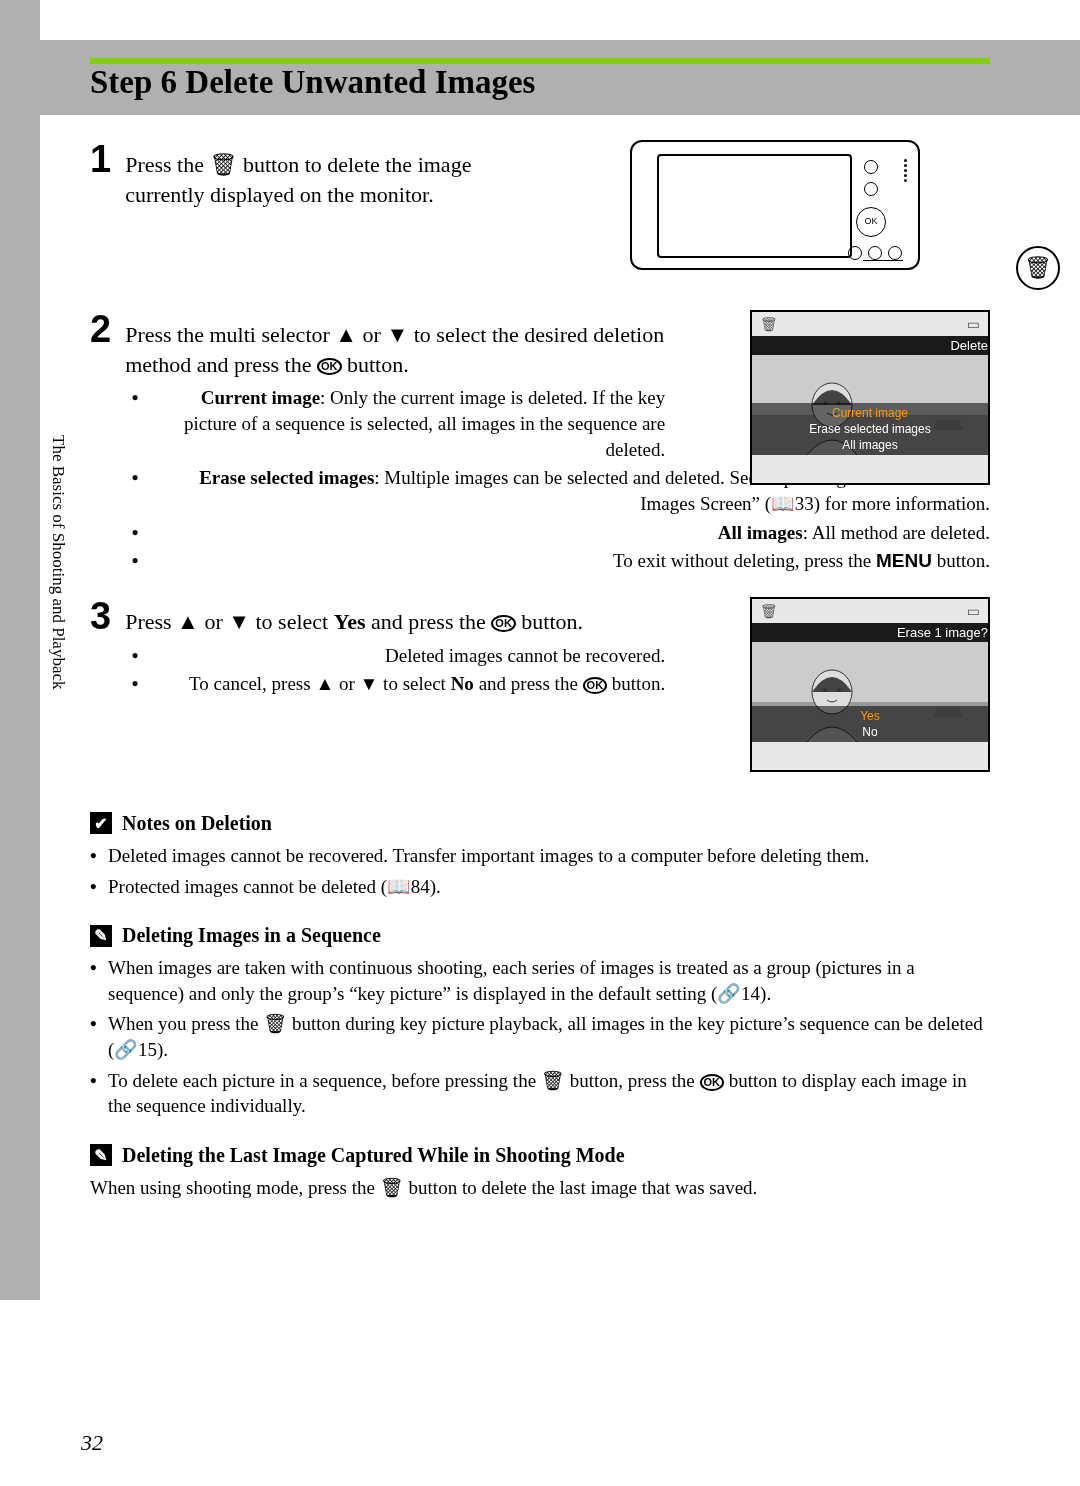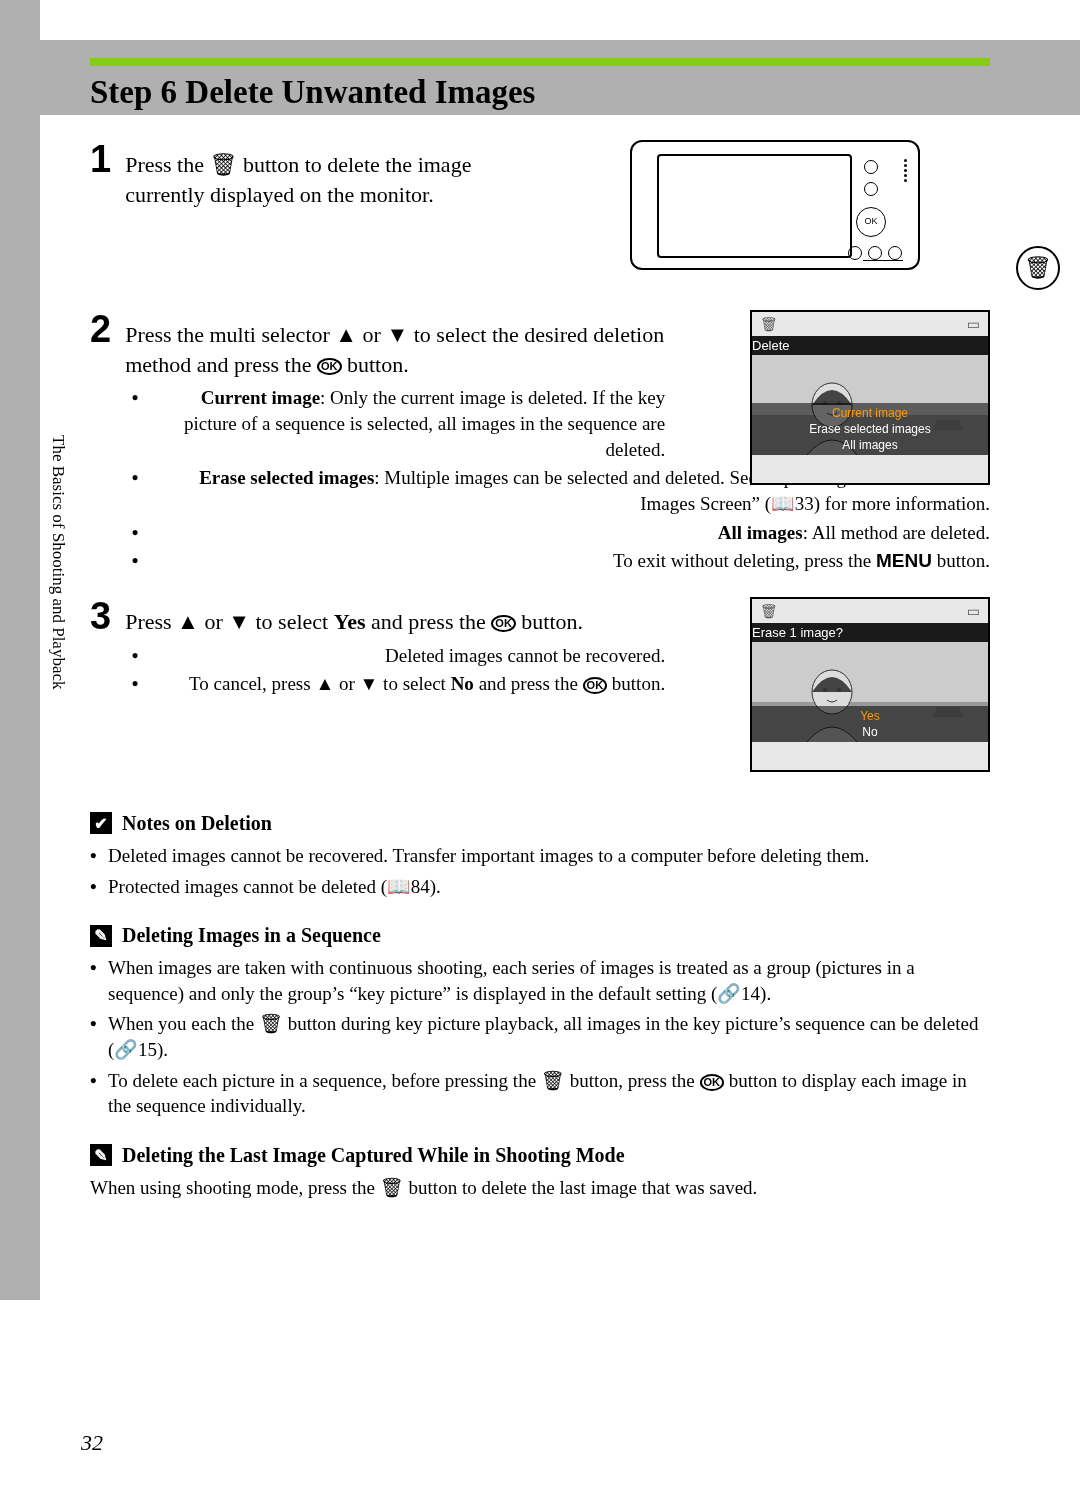--- a/index.html
+++ b/index.html
@@ -19,22 +19,22 @@
   }
   .header-band {
     position: absolute;
     left: 0; top: 40px;
     width: 1080px; height: 75px;
     background: #b0b0b0;
   }
   .header-inner {
     position: absolute;
     left: 90px; right: 90px; top: 58px;
-    border-top: 8px solid #84cc16;
-    padding-top: 8px;
+    border-top: 6px solid #84cc16;
+    padding-top: 0;
   }
   .header-inner h1 {
     font-size: 33px;
     font-weight: bold;
   }
   .content {
     position: absolute;
     left: 90px; right: 90px; top: 140px;
   }
   .sidebar-text {
@@ -104,21 +104,21 @@
     right: 0;
     width: 240px; height: 175px;
     border: 2px solid #000;
     background: #e8e8e8;
     font-family: Arial, sans-serif;
     font-size: 14px;
     color: #fff;
     overflow: hidden;
   }
   .lcd-top { display: flex; justify-content: space-between; padding: 4px 8px; color: #555; }
-  .lcd-title-bar { background: #1a1a1a; color: #fff; text-align: left; font-size: 13px; padding: 2px 0; }
+  .lcd-title-bar { background: #1a1a1a; color: #fff; text-align: right; font-size: 13px; padding: 2px 0; }
   .lcd-image-area {
     position: relative;
     height: 100px;
     background: linear-gradient(#ccc 60%, #999 60%);
   }
   .lcd-person { position: absolute; left: 40px; bottom: 0; width: 80px; height: 80px; }
   .lcd-boat { position: absolute; right: 25px; bottom: 25px; width: 30px; height: 18px; border-bottom: 10px solid #888; border-left: 4px solid transparent; border-right: 4px solid transparent; }
   .lcd-options { position: absolute; bottom: 0; left: 0; right: 0; text-align: center; font-size: 12px; color: #fff; }
   .lcd-opt { padding: 1px 0; }
   .lcd-hl { color: #f90; }
@@ -312,21 +312,21 @@
     <div class="note-head">
       <span class="note-icon pencil">✎</span>
       <span>Deleting Images in a Sequence</span>
     </div>
     <div class="note-bullet">
       <div class="dot">•</div>
       <div class="txt"><span>When images are taken with continuous shooting, each series of images is treated as a group (pictures in a sequence) and only the group’s “key picture” is displayed in the default setting (</span><span class="glyph">🔗</span><span>14</span><span>).</span></div>
     </div>
     <div class="note-bullet">
       <div class="dot">•</div>
-      <div class="txt"><span>When you each the </span><span class="glyph">🗑</span><span> button during key picture playback, all images in the key picture’s sequence can be deleted (</span><span class="glyph">🔗</span><span>15</span><span>).</span></div>
+      <div class="txt"><span>When you press the </span><span class="glyph">🗑</span><span> button during key picture playback, all images in the key picture’s sequence can be deleted (</span><span class="glyph">🔗</span><span>15</span><span>).</span></div>
     </div>
     <div class="note-bullet">
       <div class="dot">•</div>
       <div class="txt"><span>To delete each picture in a sequence, before pressing the </span><span class="glyph">🗑</span><span> button, press the </span><span class="ok-glyph">OK</span><span> button to display each image in the sequence individually.</span></div>
     </div>
   </div>
 
   <div class="notes-section">
     <div class="note-head">
       <span class="note-icon pencil">✎</span>

